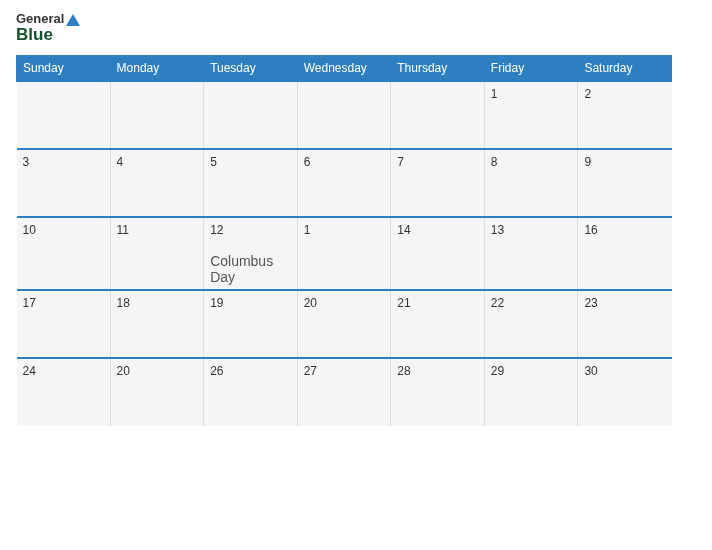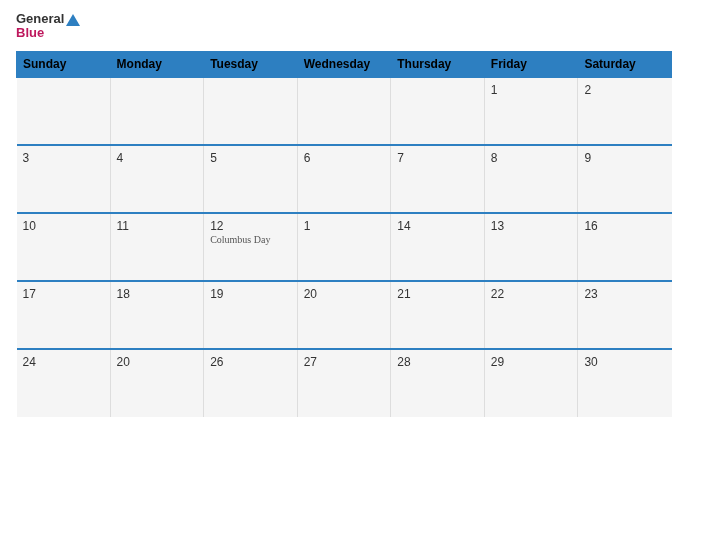--- a/index.html
+++ b/index.html
@@ -30,23 +30,23 @@
       font-weight: bold;
       color: #333;
       line-height: 1.1;
     }
     .logo-general {
       color: #333;
       font-weight: bold;
       font-size: 13px;
     }
     .logo-blue {
-      color: #be185d;
+      color: #14532d;
       font-weight: bold;
-      font-size: 13px;
+      font-size: 17px;
     }
     .logo-triangle {
       display: inline-block;
       width: 0;
       height: 0;
       border-left: 7px solid transparent;
       border-right: 7px solid transparent;
       border-bottom: 12px solid #2d7fc1;
       margin-left: 2px;
       vertical-align: middle;
@@ -64,23 +64,23 @@
       min-width: 60px;
       text-align: right;
     }
     .calendar-table {
       width: 100%;
       border-collapse: collapse;
       table-layout: fixed;
     }
     .calendar-table thead tr th {
       background: #2d7fc1;
-      color: #000000;
+      color: #ffffff;
       font-size: 12px;
-      font-weight: bold;
+      font-weight: normal;
       padding: 5px 6px;
       text-align: left;
       border: 1px solid #2d7fc1;
     }
     .calendar-table tbody tr {
       height: 68px;
     }
     .calendar-table tbody tr td {
       vertical-align: top;
       padding: 5px 6px 4px 6px;
@@ -94,25 +94,24 @@
     }
     .calendar-table tbody tr td:last-child {
       border-right: none;
     }
     .day-number {
       font-size: 12px;
       color: #333;
       display: block;
     }
     .holiday-name {
-      font-size: 10px;
+      font-size: 14px;
       color: #555;
       display: block;
-      margin-top: 1px;
-      font-family: Liberation Serif, serif;
+      margin-top: 16px;
     }
     .empty-cell {
       background: #f5f5f5;
     }
     .last-row td {
       height: 55px;
     }
   </style>
 </head>
 <body>

